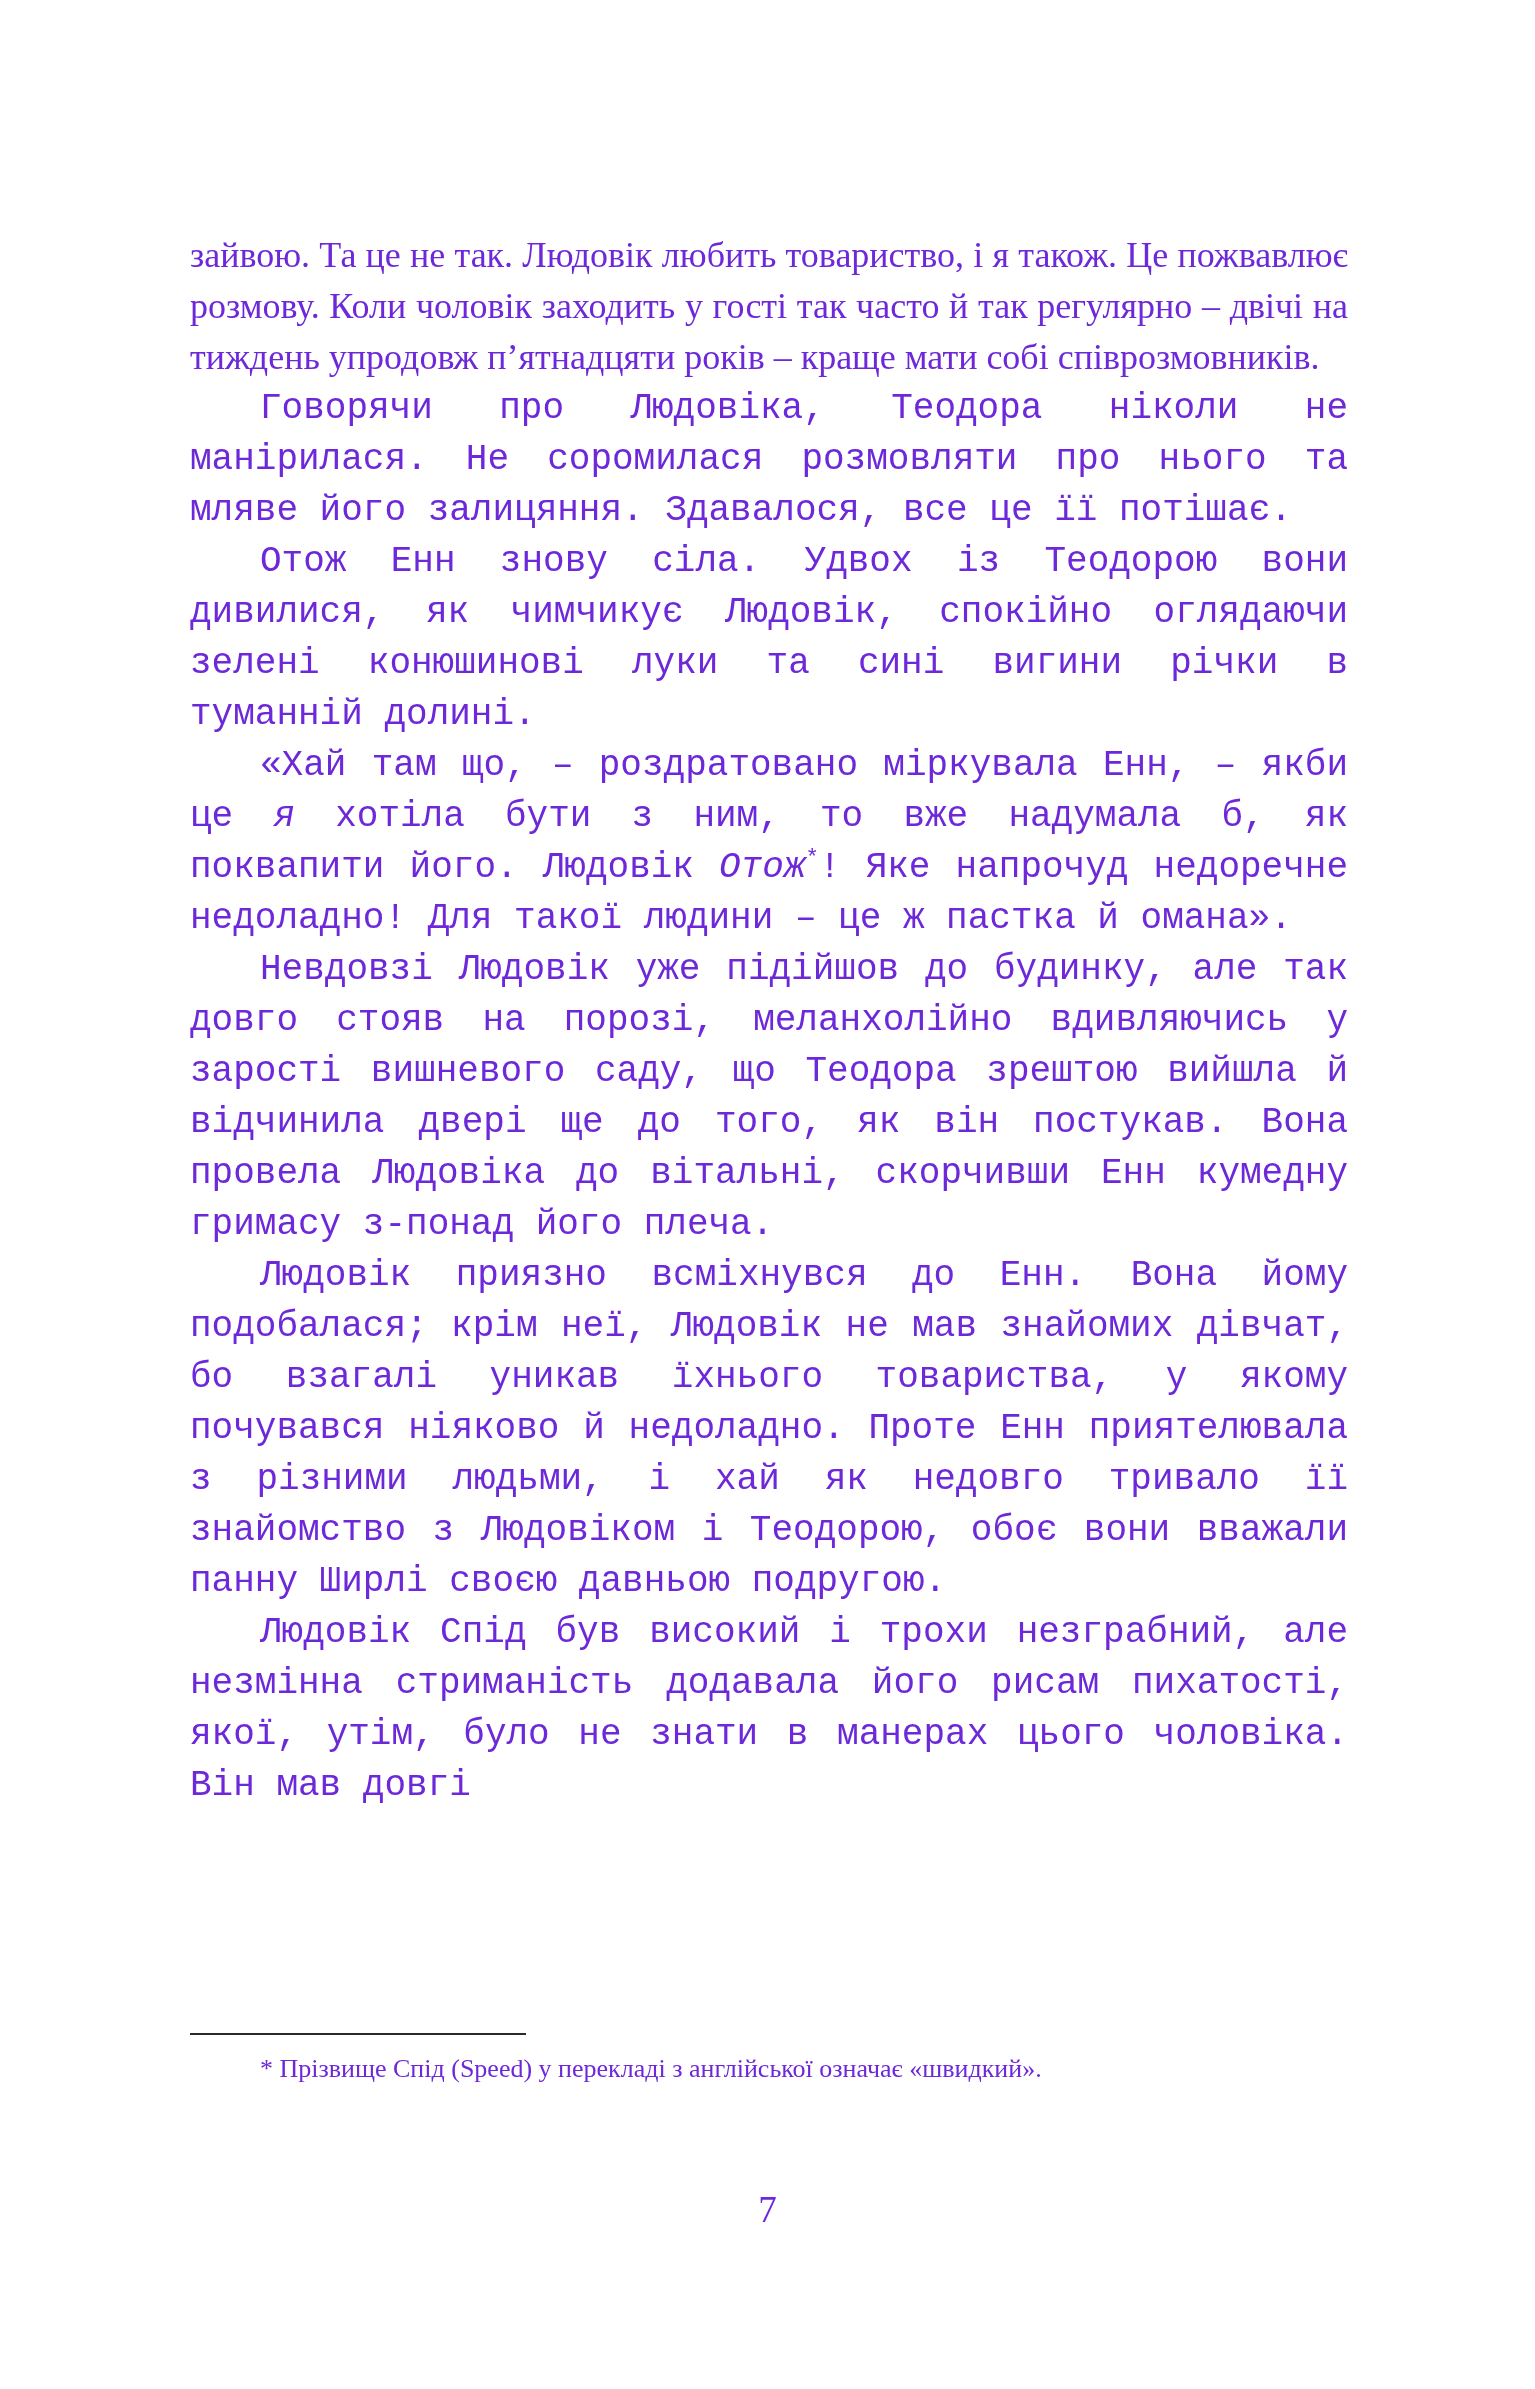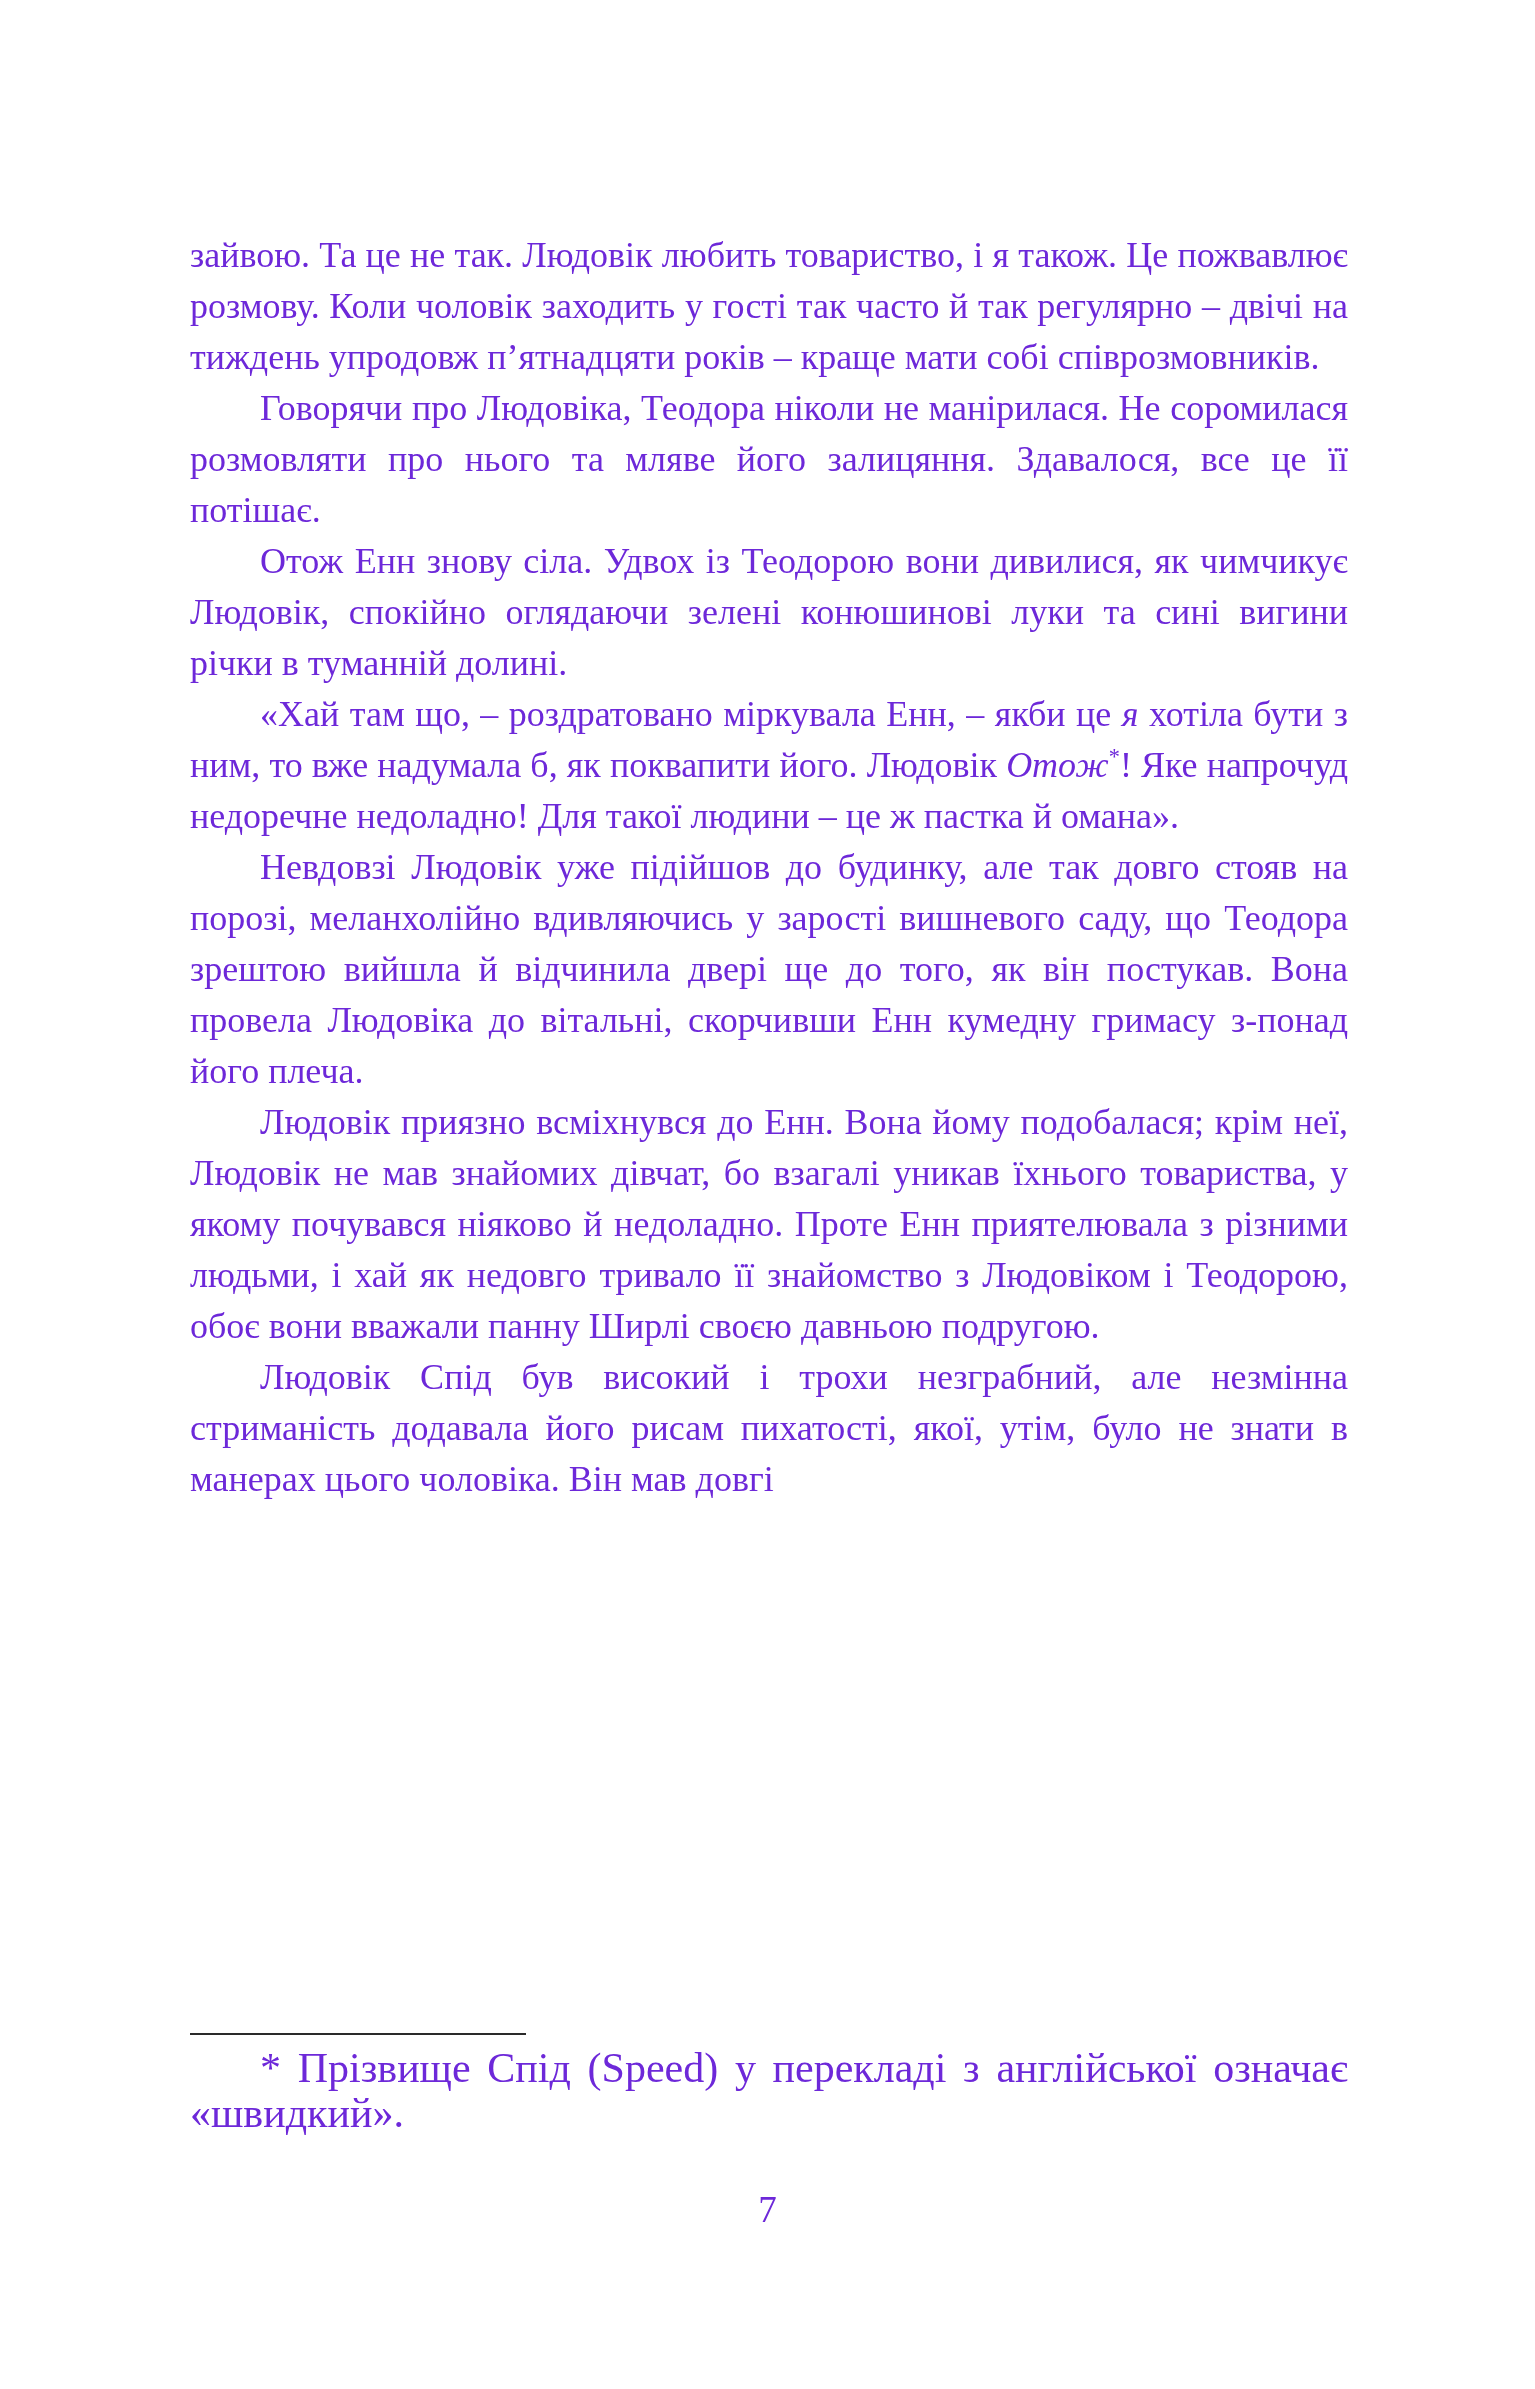--- a/index.html
+++ b/index.html
@@ -24,20 +24,21 @@
     font-size: 36px;
     line-height: 51px;
     text-align: justify;
   }
   .para {
     margin: 0;
     padding: 0;
   }
   .para.indent {
     text-indent: 70px;
+    font-family: Liberation Mono, monospace;
   }
   .para em {
     font-style: italic;
   }
   .para sup {
     font-size: 62%;
     line-height: 0;
     vertical-align: super;
   }
   .footnote-block {
@@ -47,21 +48,21 @@
     width: 1158px;
   }
   .footnote-rule {
     width: 336px;
     height: 1.6px;
     background: #2a2a2a;
     margin: 0 0 11.2px 0;
   }
   .footnote-text {
     margin: 0;
-    font-size: 42px;
+    font-size: 26px;
     line-height: 45px;
     text-align: justify;
     text-indent: 70px;
   }
   .page-number {
     position: absolute;
     left: 0;
     top: 2189px;
     width: 1535px;
     text-align: center;

